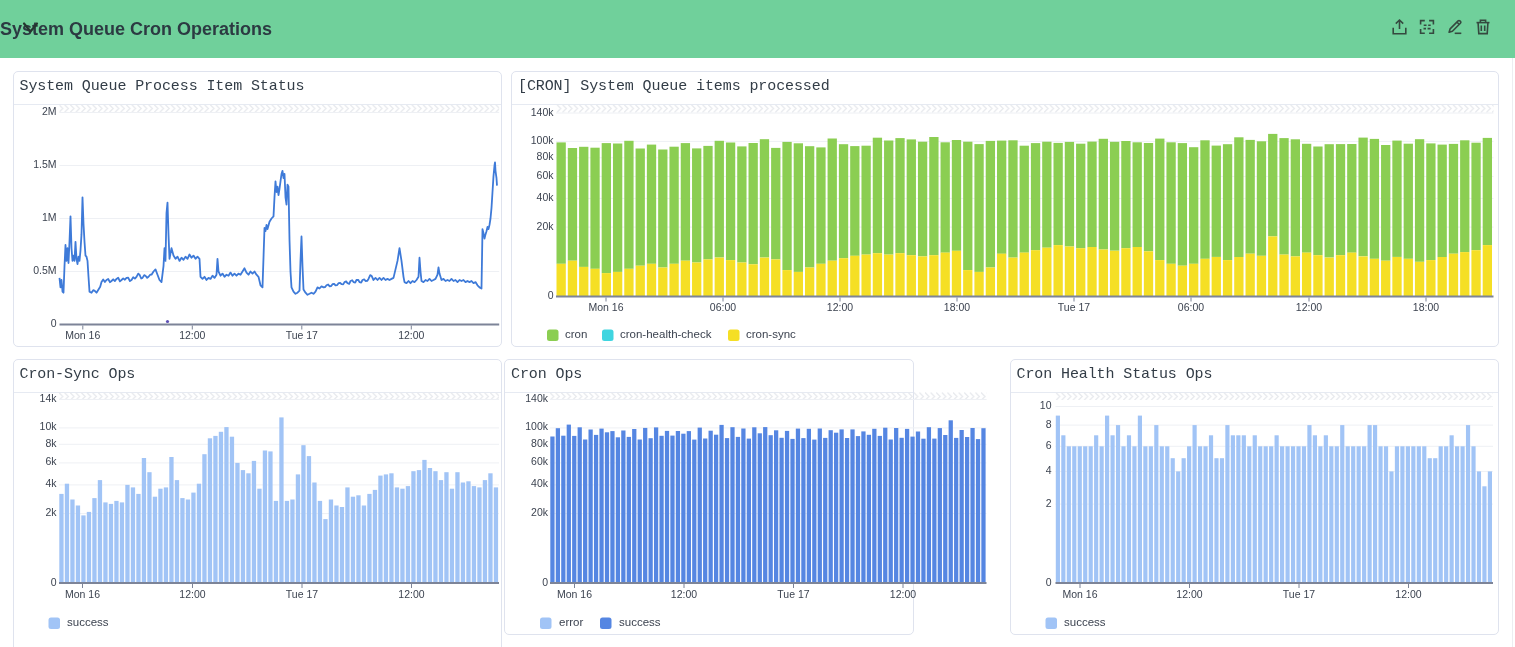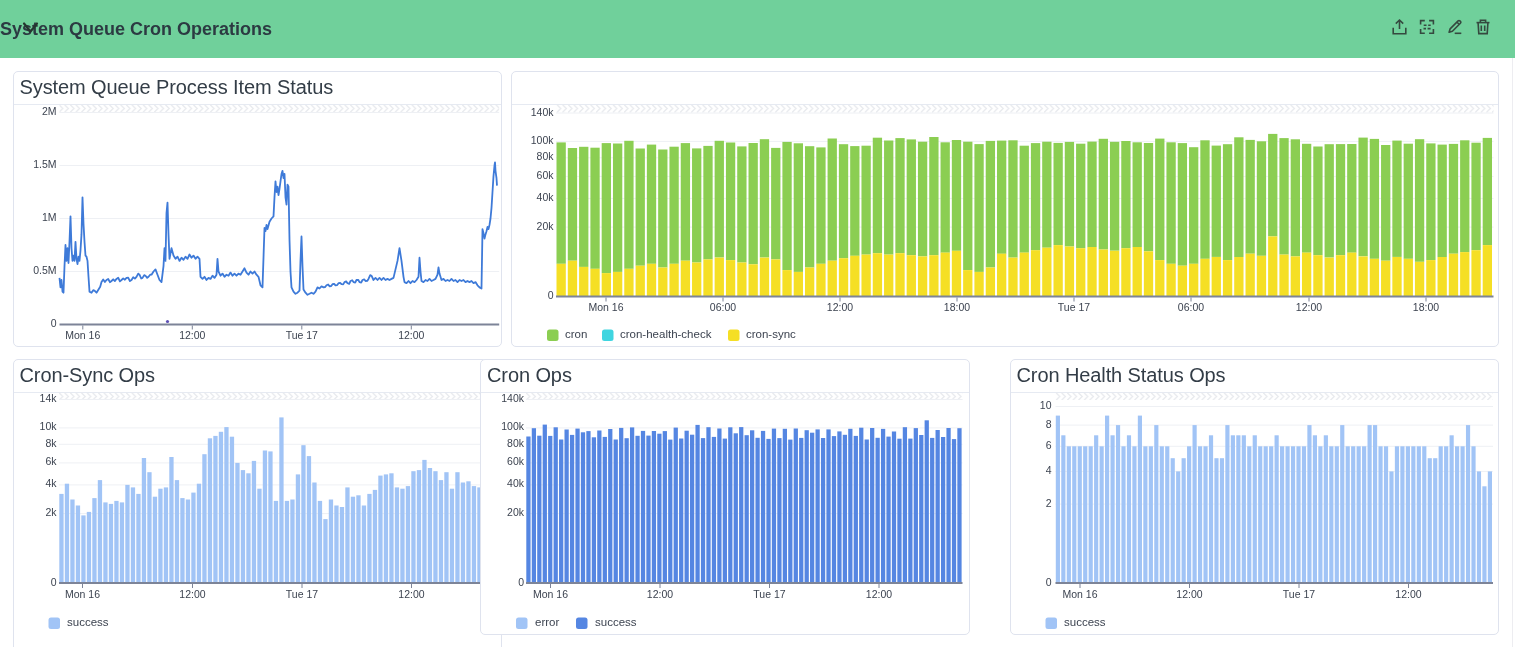--- a/index.html
+++ b/index.html
@@ -1,19 +1,19 @@
 <!DOCTYPE html>
 <html><head><meta charset="utf-8">
 <style>
 * { margin:0; padding:0; box-sizing:border-box; }
 html,body { width:1515px; height:647px; background:#fff; font-family:"Liberation Sans",sans-serif; overflow:hidden; }
 .header { position:absolute; left:0; top:0; width:1515px; height:58px; background:#70d09b; }
 .htitle { position:absolute; left:0; top:0; width:1515px; height:58px; line-height:58px; text-align:left; font-size:18px; font-weight:bold; color:#2c3a42;border-radius:22px; }
 .panel { position:absolute; background:#fff; border:1px solid #dfe3ee; border-radius:5px; }
-.ptitle { position:absolute; left:6px; top:-1px; height:31.5px; line-height:32px; font-size:20px; letter-spacing:-0.1px; color:#333d47; white-space:nowrap; }
+.ptitle { position:absolute; left:6px; top:-1px; height:31.5px; line-height:32px; font-size:15px; letter-spacing:-0.1px; color:#333d47; white-space:nowrap;font-family:Liberation Mono, monospace; }
 .psep { position:absolute; left:0; top:31.5px; width:100%; height:0; border-top:1px solid #e6eaf2; }
 .chart { position:absolute; left:0; }
 text.ax { font-family:"Liberation Sans",sans-serif; font-size:10.5px; fill:#3c4350; }
 text.lg { font-family:"Liberation Sans",sans-serif; font-size:11.5px; fill:#3c4350; }
 .rightline { position:absolute; left:1512px; top:58px; width:1px; height:589px; background:#ededf1; }
 </style></head>
 <body>
 <div class="header">
   <div class="htitle">System Queue Cron Operations</div>
   <svg width="1515" height="58" style="position:absolute;left:0;top:0">
@@ -67,20 +67,21 @@
       <line x1="178.3" y1="221.5" x2="178.3" y2="225.5" stroke="#7d8498" stroke-width="1"></line>
       <line x1="287.8" y1="221.5" x2="287.8" y2="225.5" stroke="#7d8498" stroke-width="1"></line>
       <line x1="397.3" y1="221.5" x2="397.3" y2="225.5" stroke="#7d8498" stroke-width="1"></line>
       <text x="68.8" y="235" text-anchor="middle" class="ax">Mon 16</text>
       <text x="178.3" y="235" text-anchor="middle" class="ax">12:00</text>
       <text x="287.8" y="235" text-anchor="middle" class="ax">Tue 17</text>
       <text x="397.3" y="235" text-anchor="middle" class="ax">12:00</text>
     </svg>
 </div>
 <div class="panel" style="left:511px;top:71px;width:987.5px;height:276px">
+  <div class="ptitle">[CRON] System Queue items processed</div>
   <div class="psep"></div>
     <svg class="chart" style="top:31.5px" width="987.5" height="244.5" viewBox="0 0 987.5 244.5">
       <defs>
         <pattern id="hz2" width="5.6" height="9" patternUnits="userSpaceOnUse">
           <path d="M0 0.5 L4 4.5 L0 8.5" stroke="#e8eaee" stroke-width="1.3" fill="none"></path>
         </pattern>
       </defs>
       <rect x="44.0" y="0.5" width="937.5" height="8.5" fill="url(#hz2)"></rect>
       <line x1="44.0" y1="9.0" x2="981.5" y2="9.0" stroke="#eef0f4" stroke-width="1"></line>
       <line x1="44.0" y1="37.4" x2="981.5" y2="37.4" stroke="#eef0f4" stroke-width="1"></line>
@@ -395,21 +396,21 @@
       <line x1="288" y1="192.0" x2="288" y2="196.0" stroke="#7d8498" stroke-width="1"></line>
       <line x1="397.5" y1="192.0" x2="397.5" y2="196.0" stroke="#7d8498" stroke-width="1"></line>
       <text x="68.5" y="206" text-anchor="middle" class="ax">Mon 16</text>
       <text x="178.5" y="206" text-anchor="middle" class="ax">12:00</text>
       <text x="288" y="206" text-anchor="middle" class="ax">Tue 17</text>
       <text x="397.5" y="206" text-anchor="middle" class="ax">12:00</text>
       <rect x="34.5" y="225.5" width="11.5" height="11.5" rx="2.5" fill="#a1c4f6"></rect>
       <text x="53" y="233.5" class="lg">success</text>
     </svg>
 </div>
-<div class="panel" style="left:480px;top:359px;width:490px;height:276px">
+<div class="panel" style="left:504px;top:359px;width:410px;height:276px">
   <div class="ptitle">Cron Ops</div>
   <div class="psep"></div>
     <svg class="chart" style="top:31.5px" width="490" height="244.5" viewBox="0 0 490 244.5">
       <defs>
         <pattern id="hz4" width="5.6" height="9" patternUnits="userSpaceOnUse">
           <path d="M0 0.5 L4 4.5 L0 8.5" stroke="#e8eaee" stroke-width="1.3" fill="none"></path>
         </pattern>
       </defs>
       <rect x="45.0" y="0" width="436.5" height="8" fill="url(#hz4)"></rect>
       <line x1="45.0" y1="7.5" x2="481.5" y2="7.5" stroke="#eef0f4" stroke-width="1"></line>

